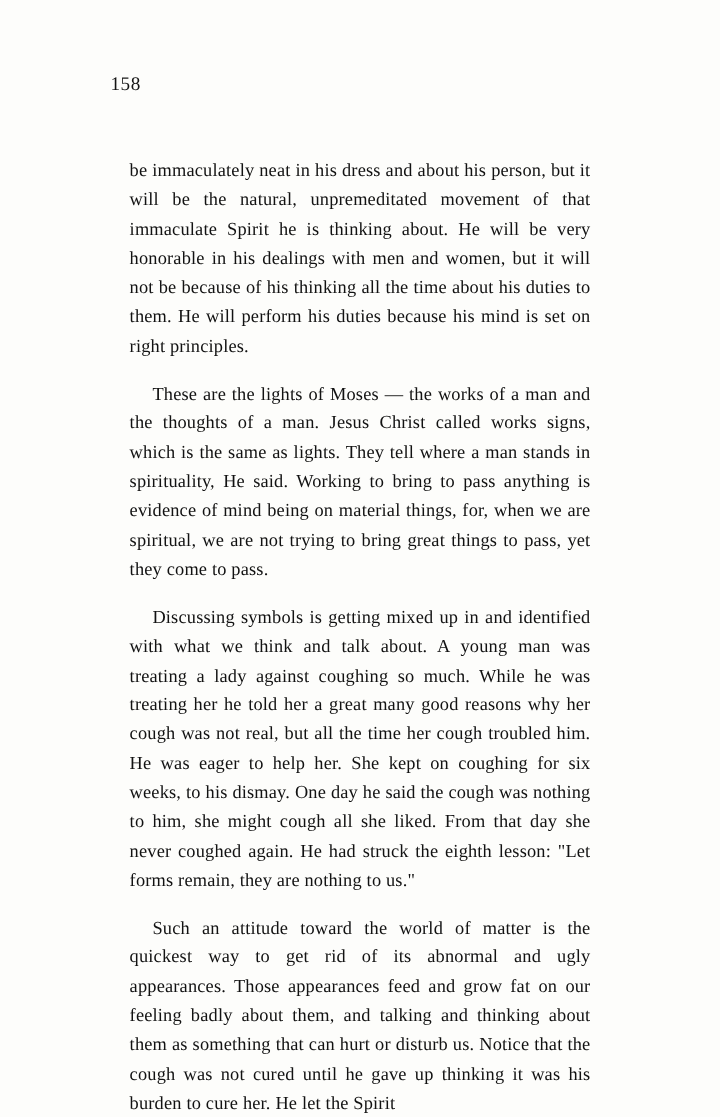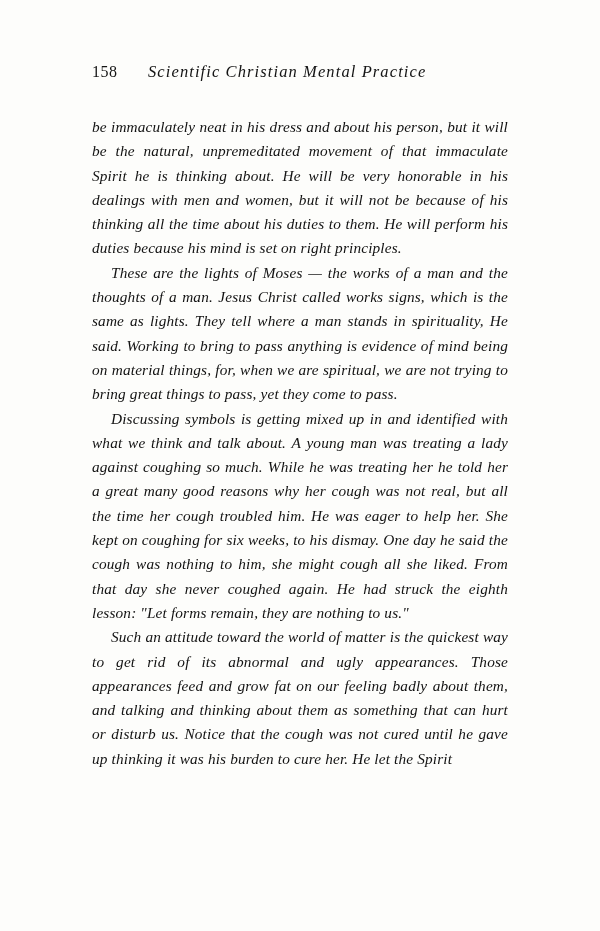--- a/index.html
+++ b/index.html
@@ -53,36 +53,34 @@
     width: 416px;
     font-size: 15.3px;
     line-height: 24.3px;
     text-align: justify;
     text-justify: inter-word;
     color: #121212;
     letter-spacing: 0.15px;
     -webkit-font-smoothing: antialiased;
   }
   .body-text p {
-    margin: 0;
+    margin: 16px;
     text-indent: 0;
-    font-style: italic;
   }
   .body-text p.indent {
     text-indent: 19px;
   }
 </style>
 </head>
 <body>
 
 <div class="page">
 
   <div class="header">
     <span class="folio">158</span>
-    <span class="running-head">Scientific Christian Mental Practice</span>
   </div>
 
   <div class="body-text">
     <p>be immaculately neat in his dress and about his person, but it will be the natural, unpremeditated movement of that immaculate Spirit he is thinking about.  He will be very honorable in his dealings with men and women, but it will not be because of his thinking all the time about his duties to them.  He will perform his duties because his mind is set on right principles.</p>
     <p class="indent">These are the lights of Moses — the works of a man and the thoughts of a man.  Jesus Christ called works signs, which is the same as lights.  They tell where a man stands in spirituality, He said.  Working to bring to pass anything is evidence of mind being on material things, for, when we are spiritual, we are not trying to bring great things to pass, yet they come to pass.</p>
     <p class="indent">Discussing symbols is getting mixed up in and identified with what we think and talk about.  A young man was treating a lady against coughing so much.  While he was treating her he told her a great many good reasons why her cough was not real, but all the time her cough troubled him.  He was eager to help her.  She kept on coughing for six weeks, to his dismay. One day he said the cough was nothing to him, she might cough all she liked.  From that day she never coughed again. He had struck the eighth lesson: "Let forms remain, they are nothing to us."</p>
     <p class="indent">Such an attitude toward the world of matter is the quickest way to get rid of its abnormal and ugly appearances.  Those appearances feed and grow fat on our feeling badly about them, and talking and thinking about them as something that can hurt or disturb us. Notice that the cough was not cured until he gave up thinking it was his burden to cure her. He let the Spirit</p>
   </div>
 
 </div>

